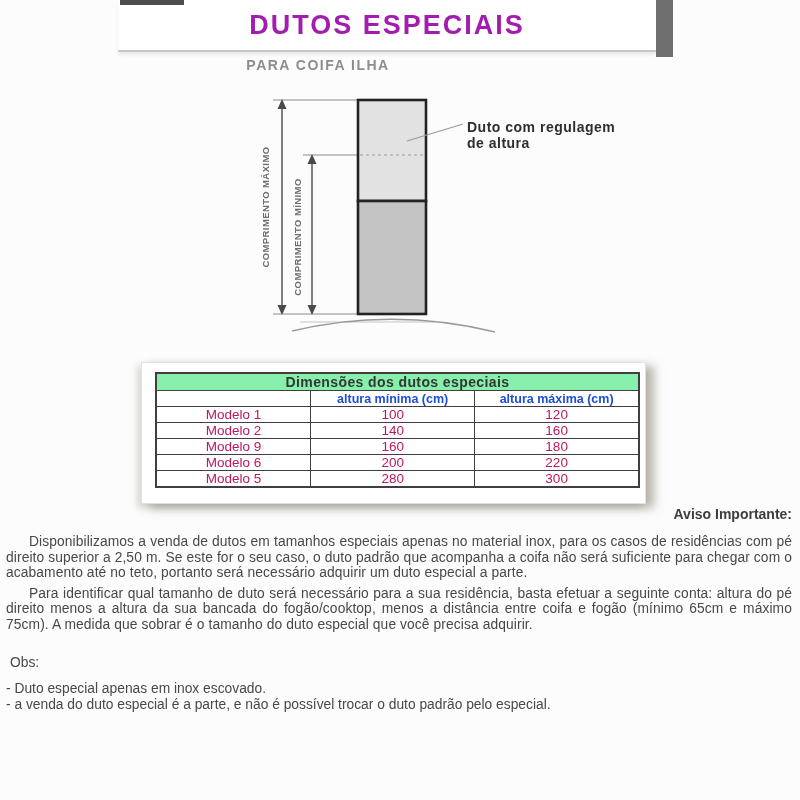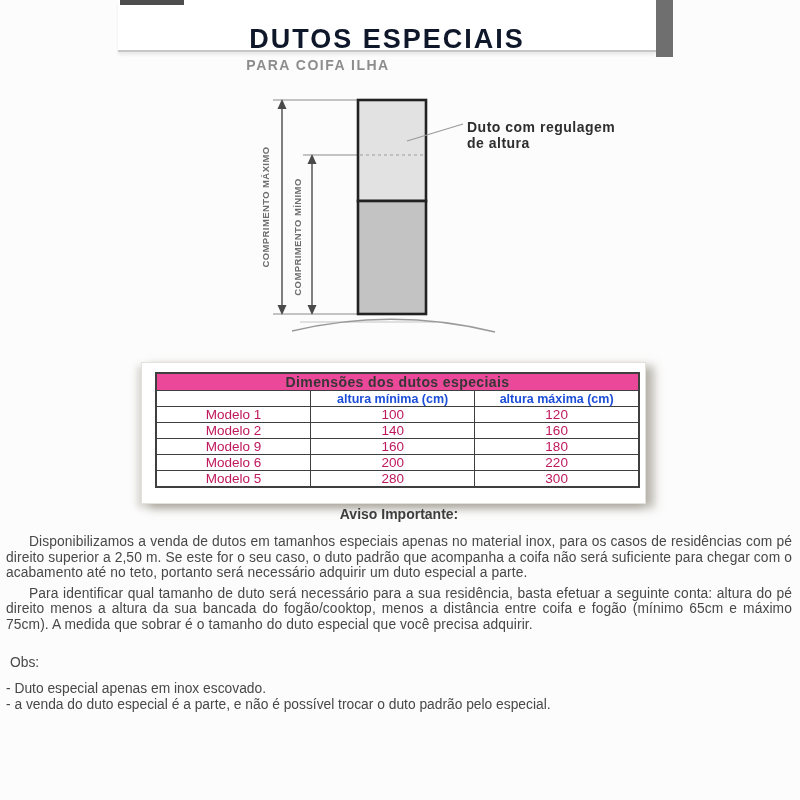--- a/index.html
+++ b/index.html
@@ -2,21 +2,21 @@
 <html><head>
 <meta charset="utf-8">
 <style>
   html,body{margin:0;padding:0;}
   body{background:#ffffff;font-family:"Liberation Sans", sans-serif;}
   .page{position:relative;width:800px;height:800px;background:#fcfcfc;overflow:hidden;}
 
   
   .title-card{position:absolute;left:118px;top:0;width:538px;height:50px;background:#ffffff;
               border-bottom:2px solid #c6c6c6;box-shadow:0 3px 3px rgba(0,0,0,.07);text-align:center;}
-  .title-card h1{margin:0;padding-top:24px;font-size:27px;font-weight:bold;color:#0f172a;letter-spacing:2px;}
+  .title-card h1{margin:0;padding-top:10px;font-size:27px;font-weight:bold;color:#a21caf;letter-spacing:2px;}
   .artifact-top{position:absolute;left:2px;top:0;width:64px;height:5px;background:#4e4e4e;}
   .artifact-right{position:absolute;right:-17px;top:-1px;width:17px;height:58px;background:#6f6f6f;}
   .subtitle{position:absolute;left:0;top:57px;width:636px;text-align:center;font-weight:bold;
             font-size:14px;color:#8d8d8d;letter-spacing:1.5px;}
 
   
   .diagram{position:absolute;left:245px;top:85px;}
   .duct-upper{fill:#e2e2e2;stroke:#222222;stroke-width:2.6px;}
   .duct-lower{fill:#c3c3c3;stroke:#222222;stroke-width:2.6px;}
   .ext{stroke:#8a8a8a;stroke-width:1.1px;}
@@ -29,26 +29,26 @@
   .vlabel{font-family:"Liberation Sans", sans-serif;font-size:9.5px;font-weight:bold;fill:#6d6d6d;letter-spacing:0.4px;}
   .callout{font-family:"Liberation Sans", sans-serif;font-size:14px;font-weight:bold;fill:#2e2e2e;letter-spacing:0.5px;}
 
   
   .table-card{position:absolute;left:141px;top:362px;width:505px;box-sizing:border-box;
               background:#ffffff;border:1px solid #e3e1dc;padding:9px 5px 15px 13px;
               box-shadow:8px 4px 9px rgba(120,112,95,.5), -4px 4px 7px rgba(140,135,120,.3);}
   table.dim{width:100%;border-collapse:collapse;table-layout:fixed;border:2px solid #3f3f3f;}
   table.dim td{border:1px solid #3f3f3f;height:15px;padding:0 2px;text-align:center;vertical-align:middle;
                font-size:13.5px;color:#be185d;overflow:hidden;white-space:nowrap;}
-  tr.t-title td{background:#ec4899;font-weight:bold;font-size:14px;color:#363636;letter-spacing:0.4px;}
+  tr.t-title td{background:#86efac;font-weight:bold;font-size:14px;color:#363636;letter-spacing:0.4px;}
   tr.t-head td{font-weight:bold;font-size:12.5px;color:#1d4ed8;}
 
   
   .notice{position:absolute;left:6px;top:506px;width:786px;color:#484848;}
-  .notice-heading{text-align:center;font-weight:bold;font-size:14px;color:#3d3d3d;margin:0 0 12px 0;}
+  .notice-heading{text-align:right;font-weight:bold;font-size:14px;color:#3d3d3d;margin:0 0 12px 0;}
   .para{margin:0 0 5px 0;text-align:justify;text-indent:23px;font-size:13.8px;line-height:15.6px;letter-spacing:0.1px;}
   .obs-label{margin:22px 0 0 4px;font-size:13.8px;line-height:15.6px;}
   .obs{margin:0;font-size:13.8px;line-height:15.6px;}
   .obs.second{margin-top:11px;}
 </style>
 </head>
 <body>
 
 <div class="page">
 

